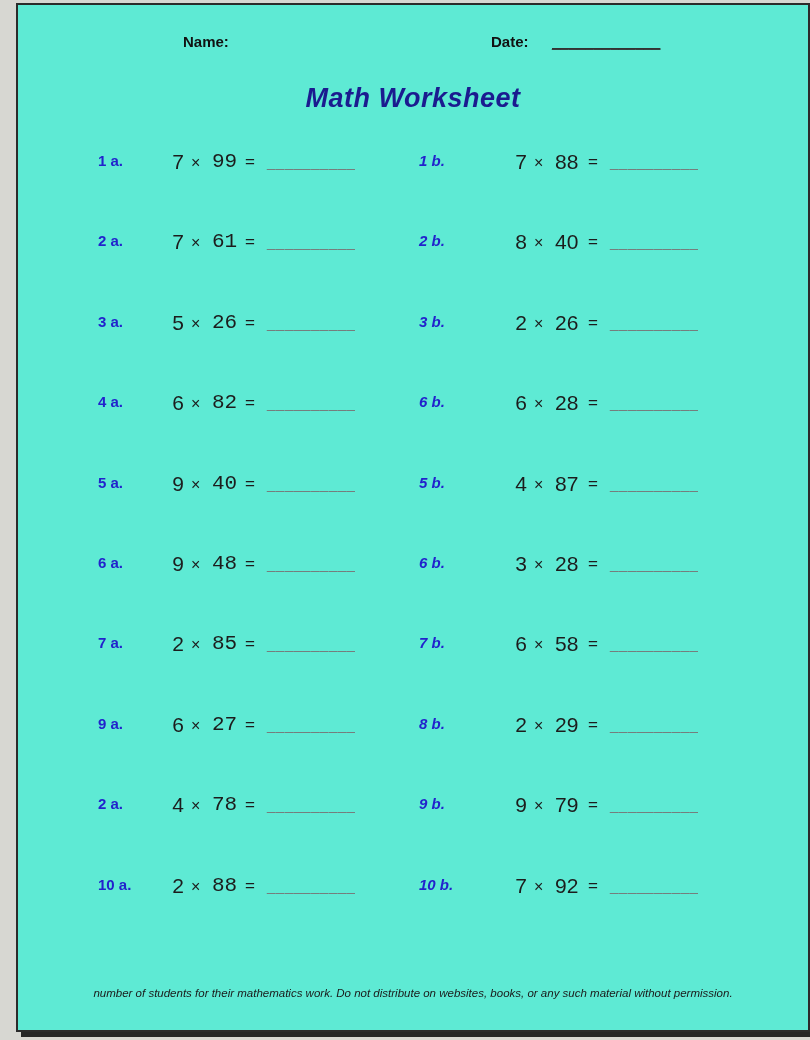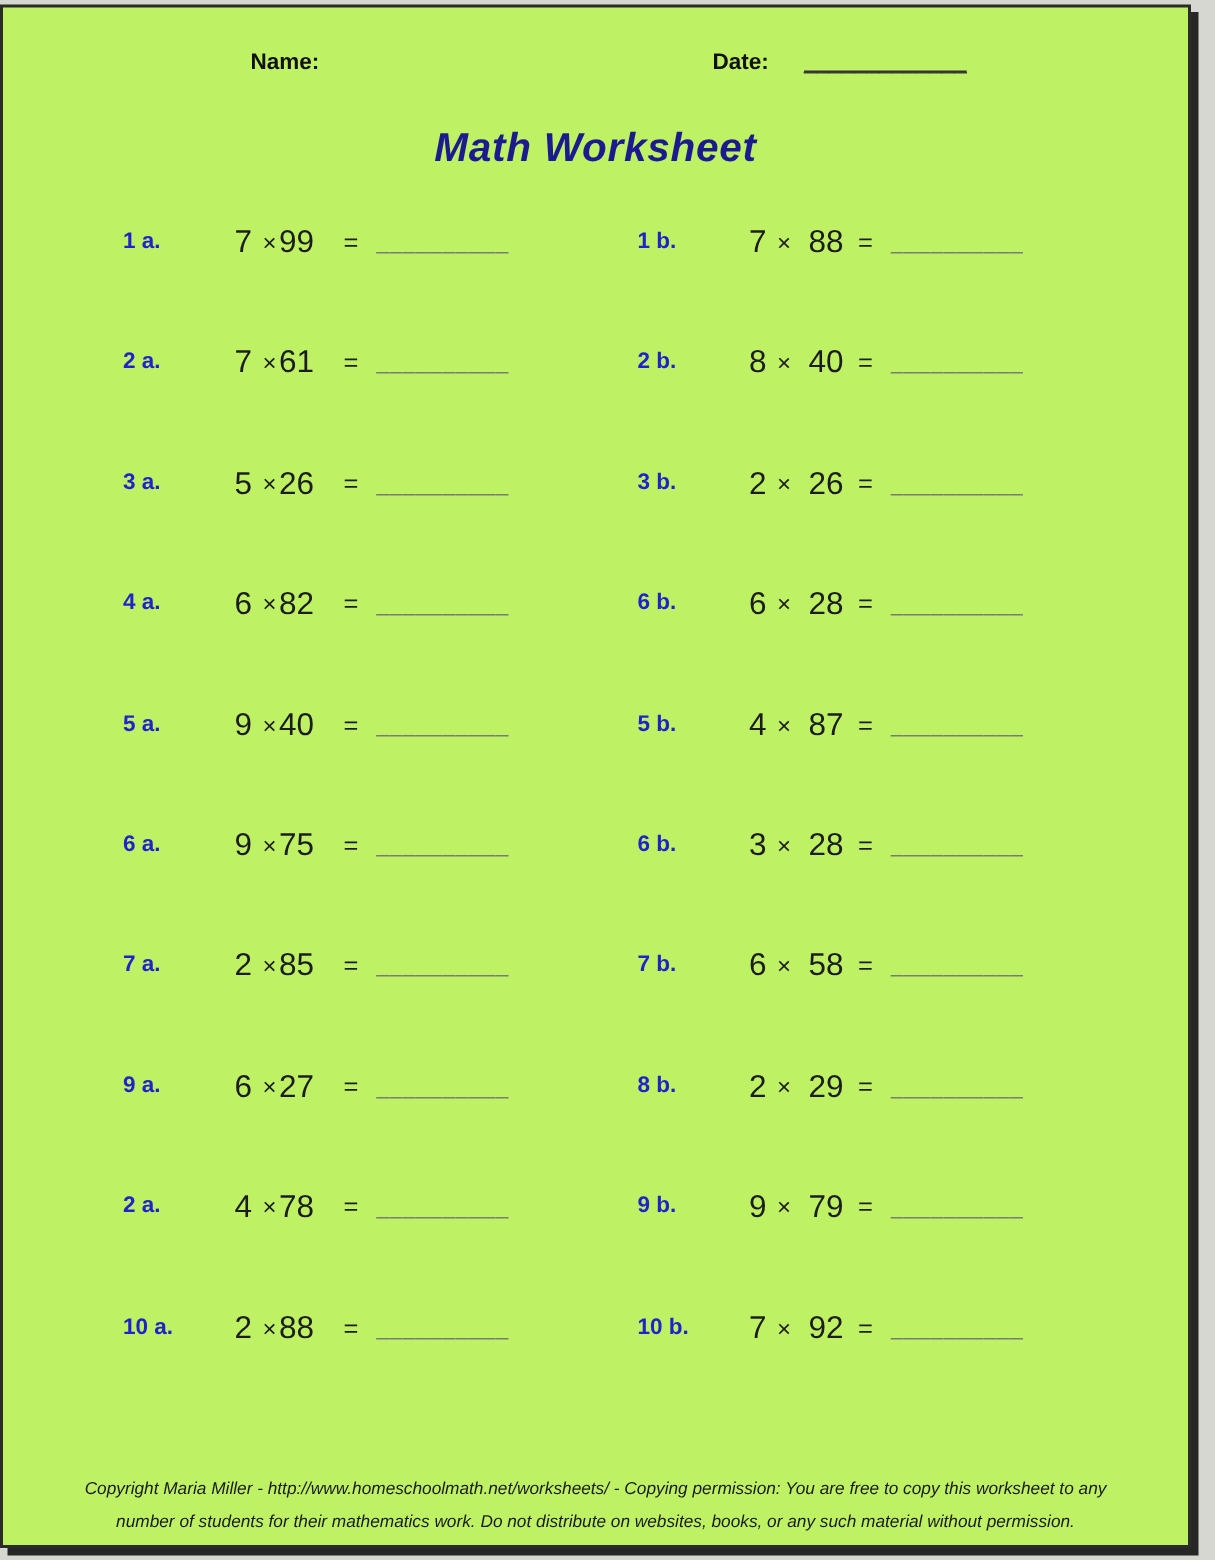--- a/index.html
+++ b/index.html
@@ -5,23 +5,23 @@
   html,body{margin:0;padding:0;}
   body{
     width:810px;height:1040px;
     background:#d7d7d2;
     font-family:"Liberation Sans","DejaVu Sans",sans-serif;
     overflow:hidden;
   }
   .page{
     position:relative;
     box-sizing:border-box;
-    margin:3px 0 0 0;
+    margin:3px 0 0 16px;
     width:794px;height:1029px;
-    background:#bef264;
+    background:#5eead4;
     border:2px solid #2b2b2b;
     box-shadow:5px 5px 0 #262626;
   }
   .abs{position:absolute;white-space:pre;}
   
   .hdr-label{font-weight:bold;font-size:15px;color:#111;}
   .hdr-line{font-size:15px;color:#333;letter-spacing:0;}
   .name-label{left:165px;top:28px;}
   .name-line{left:212px;top:28px;}
   .date-label{left:473px;top:28px;}
@@ -41,25 +41,25 @@
   .row span{position:absolute;white-space:pre;}
   .lbl{font-weight:bold;font-size:15px;color:#2222cc;top:2px;}
   .num{font-size:21px;color:#1c1c1c;top:0;}
   .op{font-size:16px;color:#1c1c1c;top:4px;}
   .eq{font-size:17px;color:#1c1c1c;top:2px;}
   .blank{font-size:15px;color:#777;top:3px;letter-spacing:0.5px;}
   
   .a-l{left:80px;}
   .a-f1{left:140px;width:26px;text-align:right;}
   .a-op{left:173px;}
-  .a-f2{left:184px;}
+  .a-f2{left:194px;font-family:Liberation Mono, monospace;}
   .a-eq{left:227px;}
   .a-bl{left:249px;}
   
-  .b-l{left:423px;}
+  .b-l{left:401px;font-style:italic;}
   .b-f1{left:483px;width:26px;text-align:right;}
   .b-op{left:516px;}
   .b-f2{left:537px;}
   .b-eq{left:570px;}
   .b-bl{left:592px;}
   
   .footer{
     position:absolute;left:0;right:0;top:977px;
     text-align:center;
     font-style:italic;
@@ -152,21 +152,21 @@
         <span class="op b-op">×</span>
         <span class="num b-f2">87</span>
         <span class="eq b-eq">=</span>
         <span class="blank b-bl">__________</span>
     </div>
 
     <div class="row">
       <span class="lbl a-l">6 a.</span>
         <span class="num a-f1">9</span>
         <span class="op a-op">×</span>
-        <span class="num a-f2">75</span>
+        <span class="num a-f2">48</span>
         <span class="eq a-eq">=</span>
         <span class="blank a-bl">__________</span>
       <span class="lbl b-l">6 b.</span>
         <span class="num b-f1">3</span>
         <span class="op b-op">×</span>
         <span class="num b-f2">28</span>
         <span class="eq b-eq">=</span>
         <span class="blank b-bl">__________</span>
     </div>
 
@@ -226,17 +226,16 @@
         <span class="num b-f1">7</span>
         <span class="op b-op">×</span>
         <span class="num b-f2">92</span>
         <span class="eq b-eq">=</span>
         <span class="blank b-bl">__________</span>
     </div>
 
   </div>
 
   <div class="footer">
-    <div>Copyright Maria Miller - http://www.homeschoolmath.net/worksheets/ - Copying permission: You are free to copy this worksheet to any</div>
     <div>number of students for their mathematics work. Do not distribute on websites, books, or any such material without permission.</div>
   </div>
 
 </div>
 
 </body></html>

